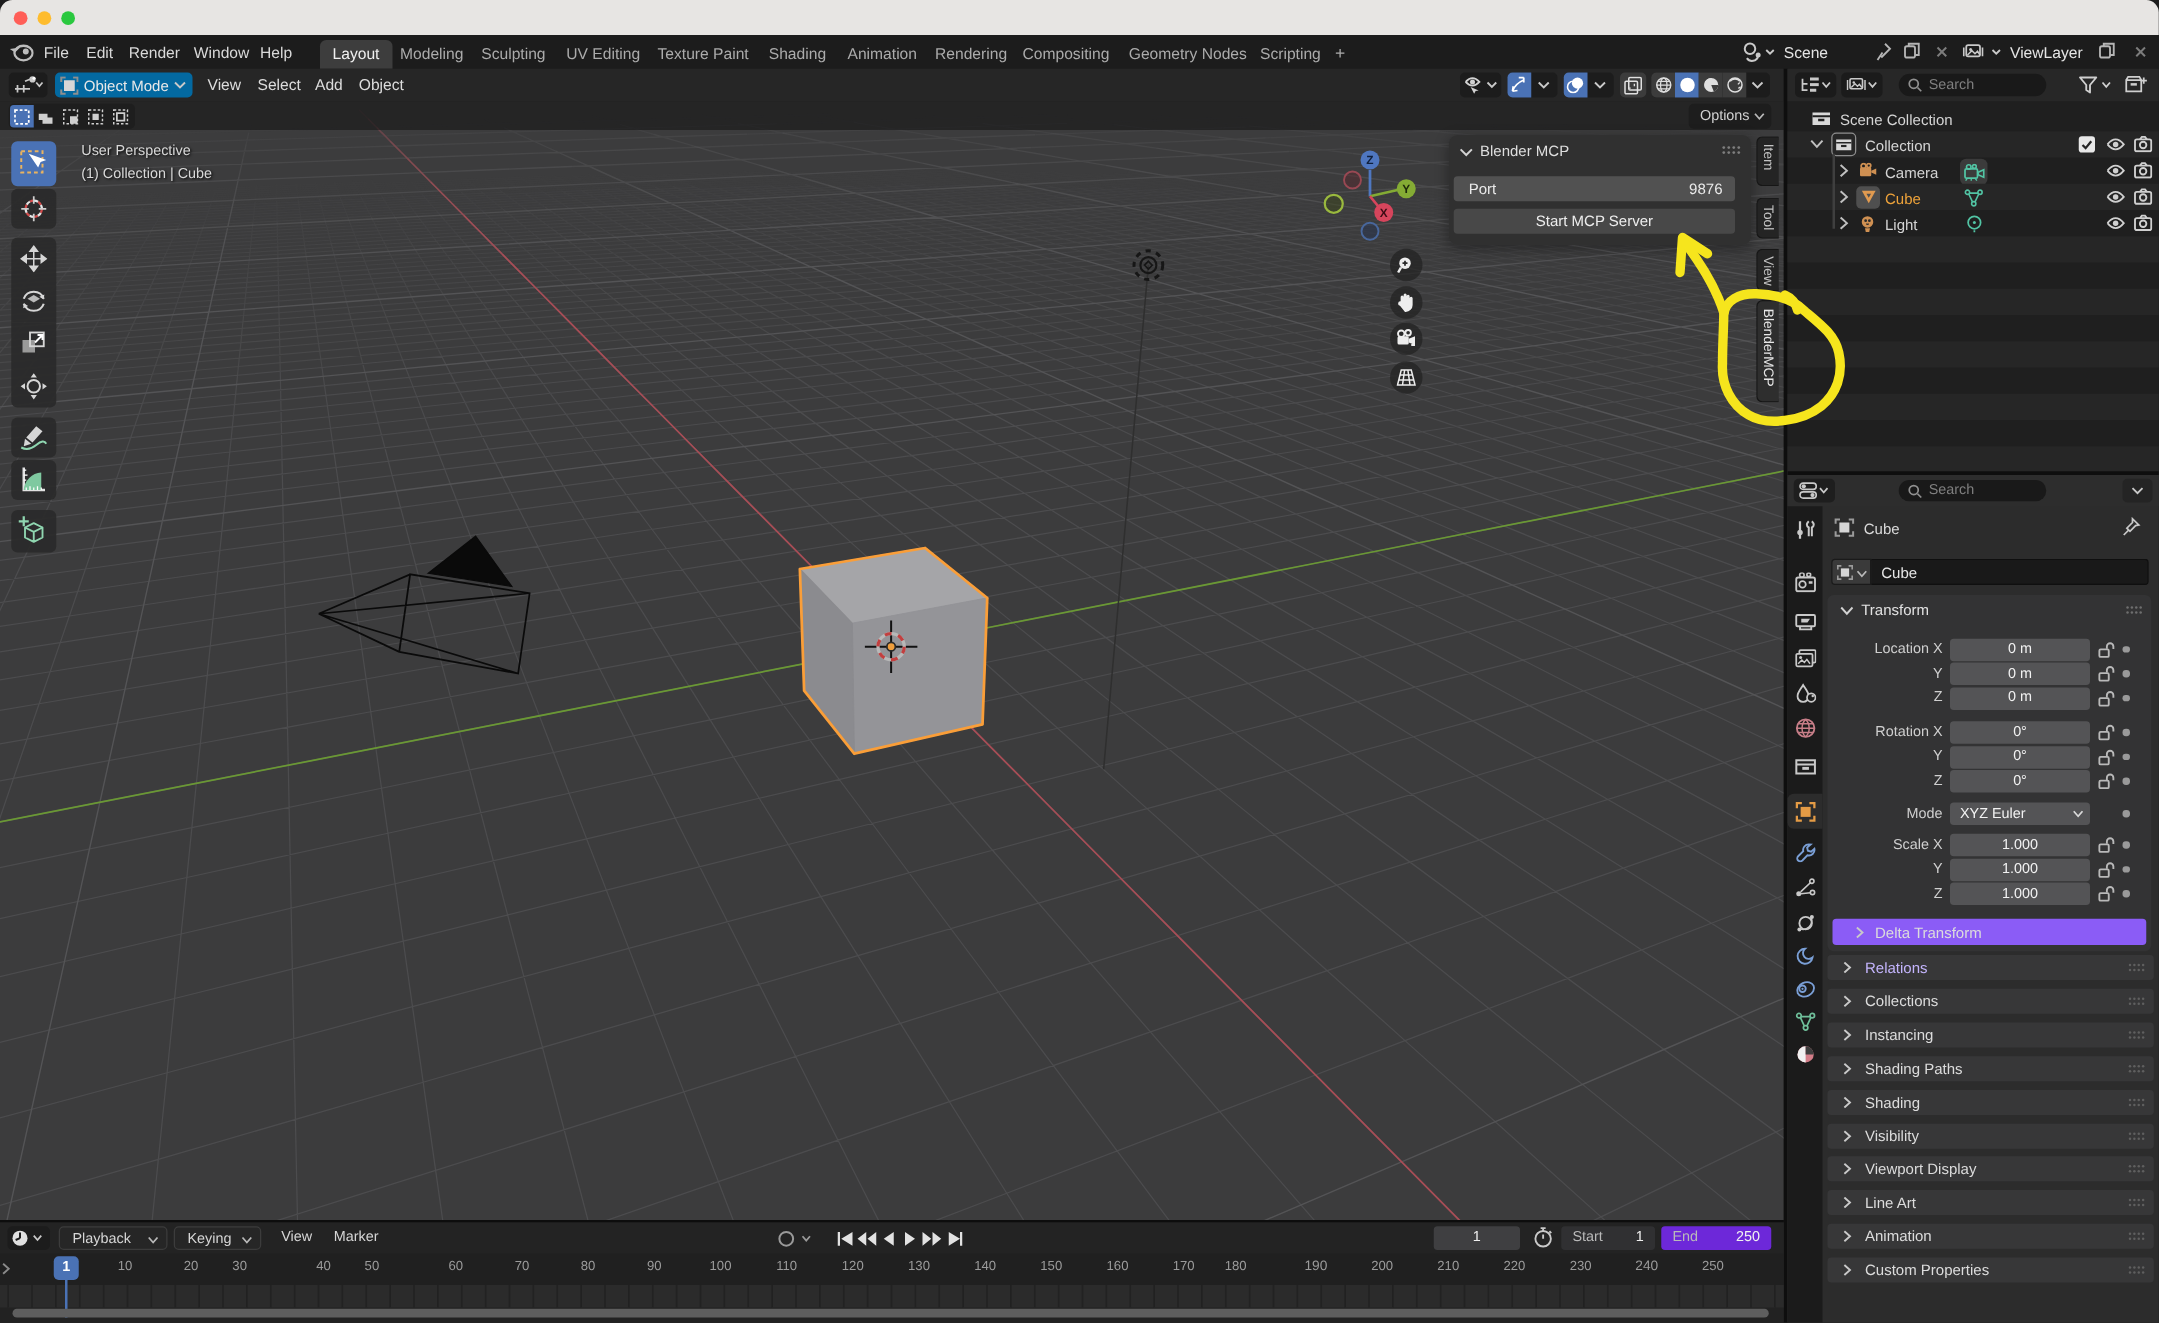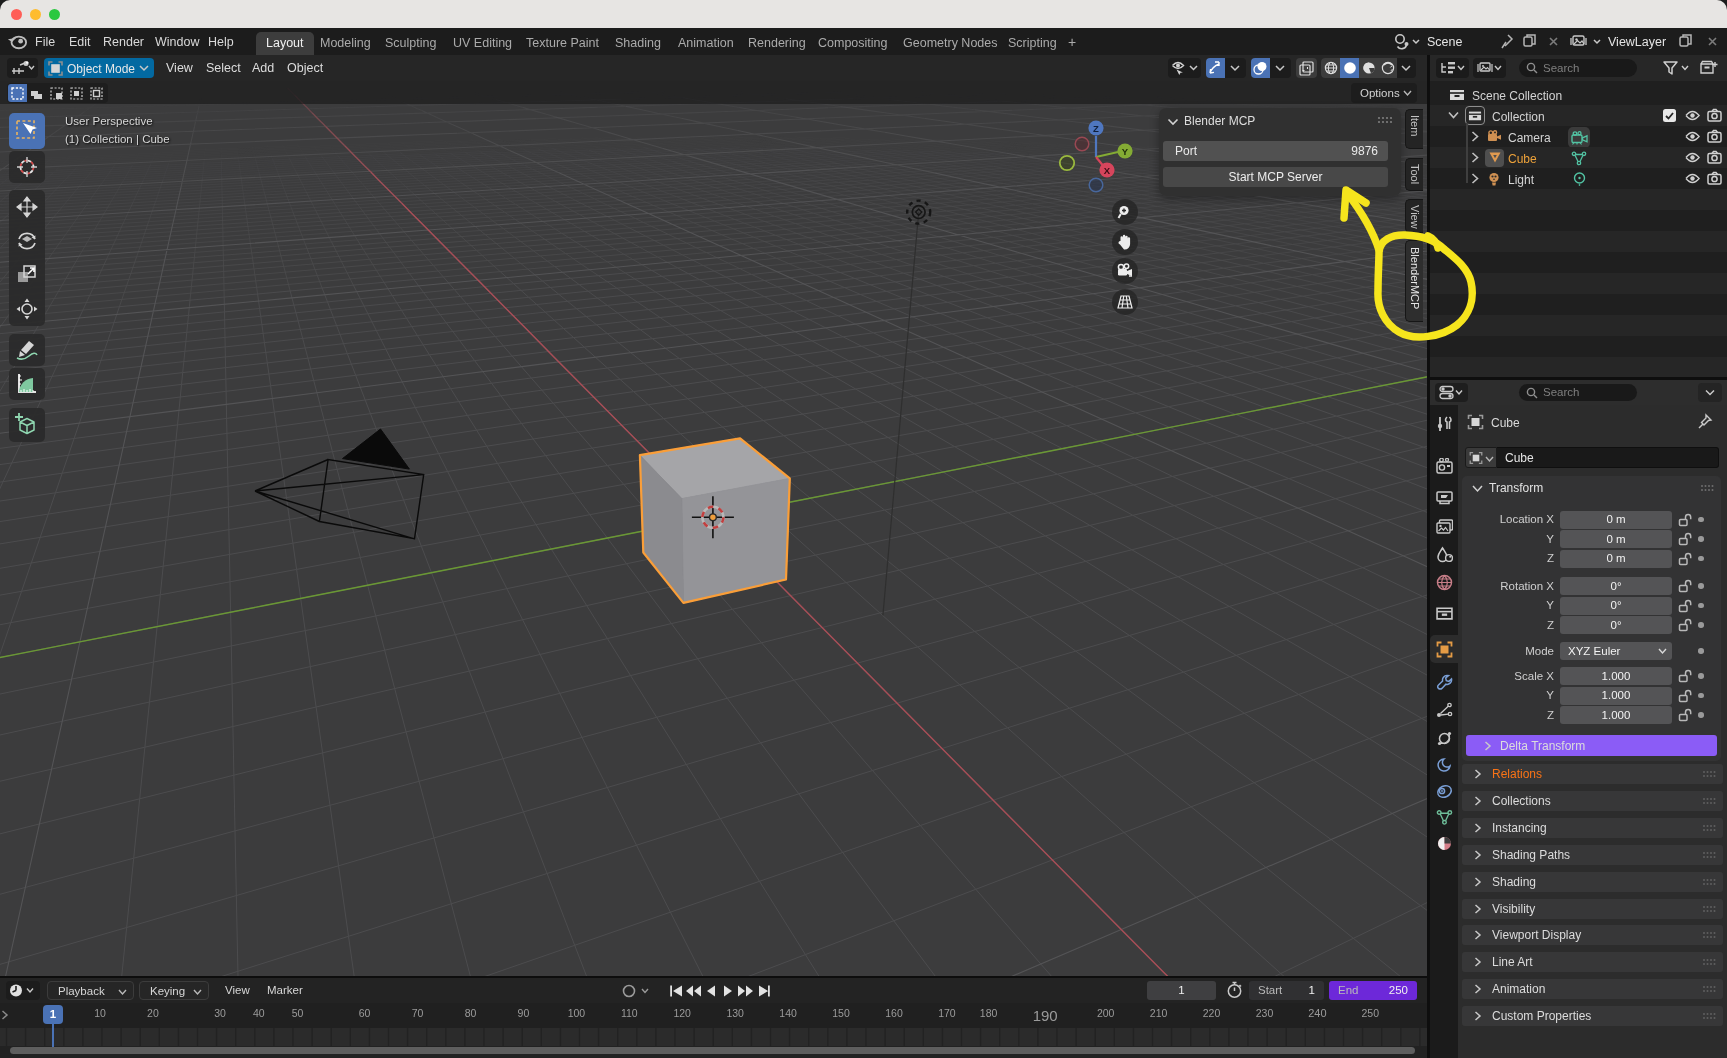--- a/index.html
+++ b/index.html
@@ -778,21 +778,21 @@
    <svg class="ab" style="left:18px;top:6px" width="8" height="10" viewBox="0 0 8 10">
           <path d="M1.5 1 l4.5 4 -4.5 4" fill="none" stroke="#c9c9c9" stroke-width="1.5"></path>
         </svg>
    <div class="tx" style="left:34px;top:3.5px;font-size:12px;color:#dcdcdc">Delta Transform</div>
   </div>
  </div>
  <div class="ab" style="left:32px;top:387px;width:261px;height:20px;background:#373738;border-radius:3px">
       <svg class="ab" style="left:12px;top:5px" width="8" height="10" viewBox="0 0 8 10">
         <path d="M1.5 1 l4.5 4 -4.5 4" fill="none" stroke="#c9c9c9" stroke-width="1.5"></path>
       </svg>
-      <div class="tx" style="left:30px;top:3px;font-size:12px;color:#f97316">Relations</div>
+      <div class="tx" style="left:30px;top:3px;font-size:12px;color:#c4b5fd">Relations</div>
       <svg class="ab" style="left:240px;top:6px" width="14" height="9" viewBox="0 0 14 9">
         <g fill="#5f5f5f">
           <circle cx="2" cy="2" r="1"></circle>
           <circle cx="5.5" cy="2" r="1"></circle>
           <circle cx="9" cy="2" r="1"></circle>
           <circle cx="12.5" cy="2" r="1"></circle>
           <circle cx="2" cy="6" r="1"></circle>
           <circle cx="5.5" cy="6" r="1"></circle>
           <circle cx="9" cy="6" r="1"></circle>
           <circle cx="12.5" cy="6" r="1"></circle>
@@ -1010,37 +1010,37 @@
       <div class="tx" style="left:9px;top:2.5px;font-size:11.5px;color:#b9b9b9">Start</div>
       <div class="tx" style="right:9px;top:2.5px;font-size:11.5px;color:#f0f0f0">1</div>
     </div>
 <div class="ab" style="left:1329px;top:5px;width:88px;height:19px;background:#6d28d9;border-radius:3px">
       <div class="tx" style="left:9px;top:2.5px;font-size:11.5px;color:#b9b9b9">End</div>
       <div class="tx" style="right:9px;top:2.5px;font-size:11.5px;color:#f0f0f0">250</div>
     </div>
 <div class="ab" style="left:0;top:27px;width:1427px;height:25px;background:#202020"></div>
 <div class="tx" style="left:80.0px;top:31px;width:40px;text-align:center;font-size:10.5px;color:#9b9b9b">10</div>
 <div class="tx" style="left:132.9px;top:31px;width:40px;text-align:center;font-size:10.5px;color:#9b9b9b">20</div>
-<div class="tx" style="left:185.9px;top:31px;width:40px;text-align:right;font-size:10.5px;color:#9b9b9b">30</div>
+<div class="tx" style="left:185.9px;top:31px;width:40px;text-align:left;font-size:10.5px;color:#9b9b9b">30</div>
 <div class="tx" style="left:238.8px;top:31px;width:40px;text-align:center;font-size:10.5px;color:#9b9b9b">40</div>
 <div class="tx" style="left:291.7px;top:31px;width:40px;text-align:left;font-size:10.5px;color:#9b9b9b">50</div>
 <div class="tx" style="left:344.6px;top:31px;width:40px;text-align:center;font-size:10.5px;color:#9b9b9b">60</div>
 <div class="tx" style="left:397.6px;top:31px;width:40px;text-align:center;font-size:10.5px;color:#9b9b9b">70</div>
 <div class="tx" style="left:450.5px;top:31px;width:40px;text-align:center;font-size:10.5px;color:#9b9b9b">80</div>
 <div class="tx" style="left:503.4px;top:31px;width:40px;text-align:center;font-size:10.5px;color:#9b9b9b">90</div>
 <div class="tx" style="left:556.4px;top:31px;width:40px;text-align:center;font-size:10.5px;color:#9b9b9b">100</div>
 <div class="tx" style="left:609.3px;top:31px;width:40px;text-align:center;font-size:10.5px;color:#9b9b9b">110</div>
 <div class="tx" style="left:662.2px;top:31px;width:40px;text-align:center;font-size:10.5px;color:#9b9b9b">120</div>
 <div class="tx" style="left:715.2px;top:31px;width:40px;text-align:center;font-size:10.5px;color:#9b9b9b">130</div>
 <div class="tx" style="left:768.1px;top:31px;width:40px;text-align:center;font-size:10.5px;color:#9b9b9b">140</div>
 <div class="tx" style="left:821.0px;top:31px;width:40px;text-align:center;font-size:10.5px;color:#9b9b9b">150</div>
 <div class="tx" style="left:874.0px;top:31px;width:40px;text-align:center;font-size:10.5px;color:#9b9b9b">160</div>
 <div class="tx" style="left:926.9px;top:31px;width:40px;text-align:center;font-size:10.5px;color:#9b9b9b">170</div>
 <div class="tx" style="left:979.8px;top:31px;width:40px;font-size:10.5px;color:#9b9b9b">180</div>
-<div class="tx" style="left:1032.7px;top:31px;width:40px;font-size:15px;color:#9b9b9b">190</div>
+<div class="tx" style="left:1032.7px;top:31px;width:40px;text-align:center;font-size:11px;color:#9b9b9b">190</div>
 <div class="tx" style="left:1085.7px;top:31px;width:40px;text-align:center;font-size:10.5px;color:#9b9b9b">200</div>
 <div class="tx" style="left:1138.6px;top:31px;width:40px;text-align:center;font-size:10.5px;color:#9b9b9b">210</div>
 <div class="tx" style="left:1191.5px;top:31px;width:40px;text-align:center;font-size:10.5px;color:#9b9b9b">220</div>
 <div class="tx" style="left:1244.5px;top:31px;width:40px;text-align:center;font-size:10.5px;color:#9b9b9b">230</div>
 <div class="tx" style="left:1297.4px;top:31px;width:40px;text-align:center;font-size:11px;color:#9b9b9b">240</div>
 <div class="tx" style="left:1350.3px;top:31px;width:40px;text-align:center;font-size:10.5px;color:#9b9b9b">250</div>
 <div class="ab" style="left:0;top:52px;width:1427px;height:18px;background:#2b2b2b"></div>
 <svg class="ab" style="left:0;top:0" width="1427" height="82" viewBox="0 0 1427 82">
       <path d="M6.5 52 v18 M25.6 52 v18 M44.7 52 v18 M63.8 52 v18 M82.9 52 v18 M102.0 52 v18 M121.1 52 v18 M140.2 52 v18 M159.3 52 v18 M178.4 52 v18 M197.5 52 v18 M216.6 52 v18 M235.7 52 v18 M254.8 52 v18 M273.9 52 v18 M293.0 52 v18 M312.1 52 v18 M331.2 52 v18 M350.3 52 v18 M369.4 52 v18 M388.5 52 v18 M407.6 52 v18 M426.7 52 v18 M445.8 52 v18 M464.9 52 v18 M484.0 52 v18 M503.1 52 v18 M522.2 52 v18 M541.3 52 v18 M560.4 52 v18 M579.5 52 v18 M598.6 52 v18 M617.7 52 v18 M636.8 52 v18 M655.9 52 v18 M675.0 52 v18 M694.1 52 v18 M713.2 52 v18 M732.3 52 v18 M751.4 52 v18 M770.5 52 v18 M789.6 52 v18 M808.7 52 v18 M827.8 52 v18 M846.9 52 v18 M866.0 52 v18 M885.1 52 v18 M904.2 52 v18 M923.3 52 v18 M942.4 52 v18 M961.5 52 v18 M980.6 52 v18 M999.7 52 v18 M1018.8 52 v18 M1037.9 52 v18 M1057.0 52 v18 M1076.1 52 v18 M1095.2 52 v18 M1114.3 52 v18 M1133.4 52 v18 M1152.5 52 v18 M1171.6 52 v18 M1190.7 52 v18 M1209.8 52 v18 M1228.9 52 v18 M1248.0 52 v18 M1267.1 52 v18 M1286.2 52 v18 M1305.3 52 v18 M1324.4 52 v18 M1343.5 52 v18 M1362.6 52 v18 M1381.7 52 v18 M1400.8 52 v18 M1419.9 52 v18" stroke="#222" stroke-width="1.3"></path>
     </svg>

